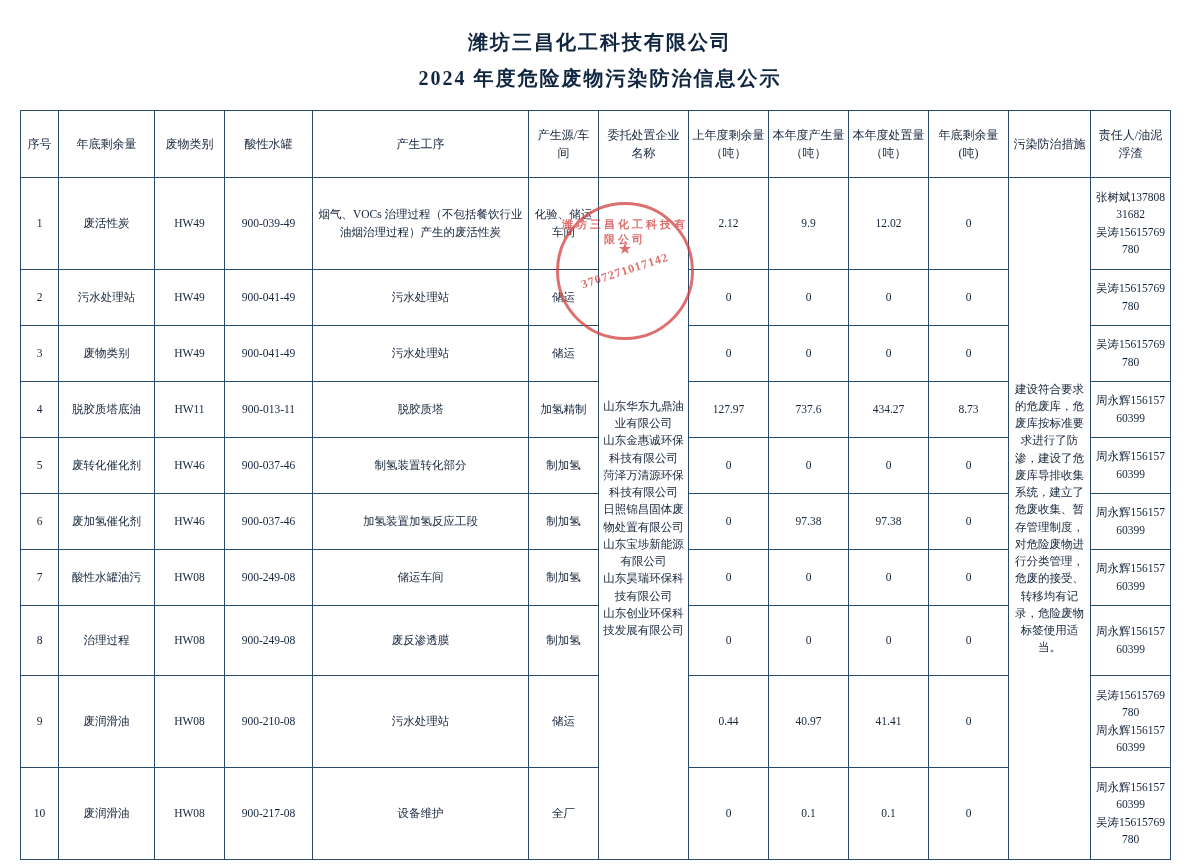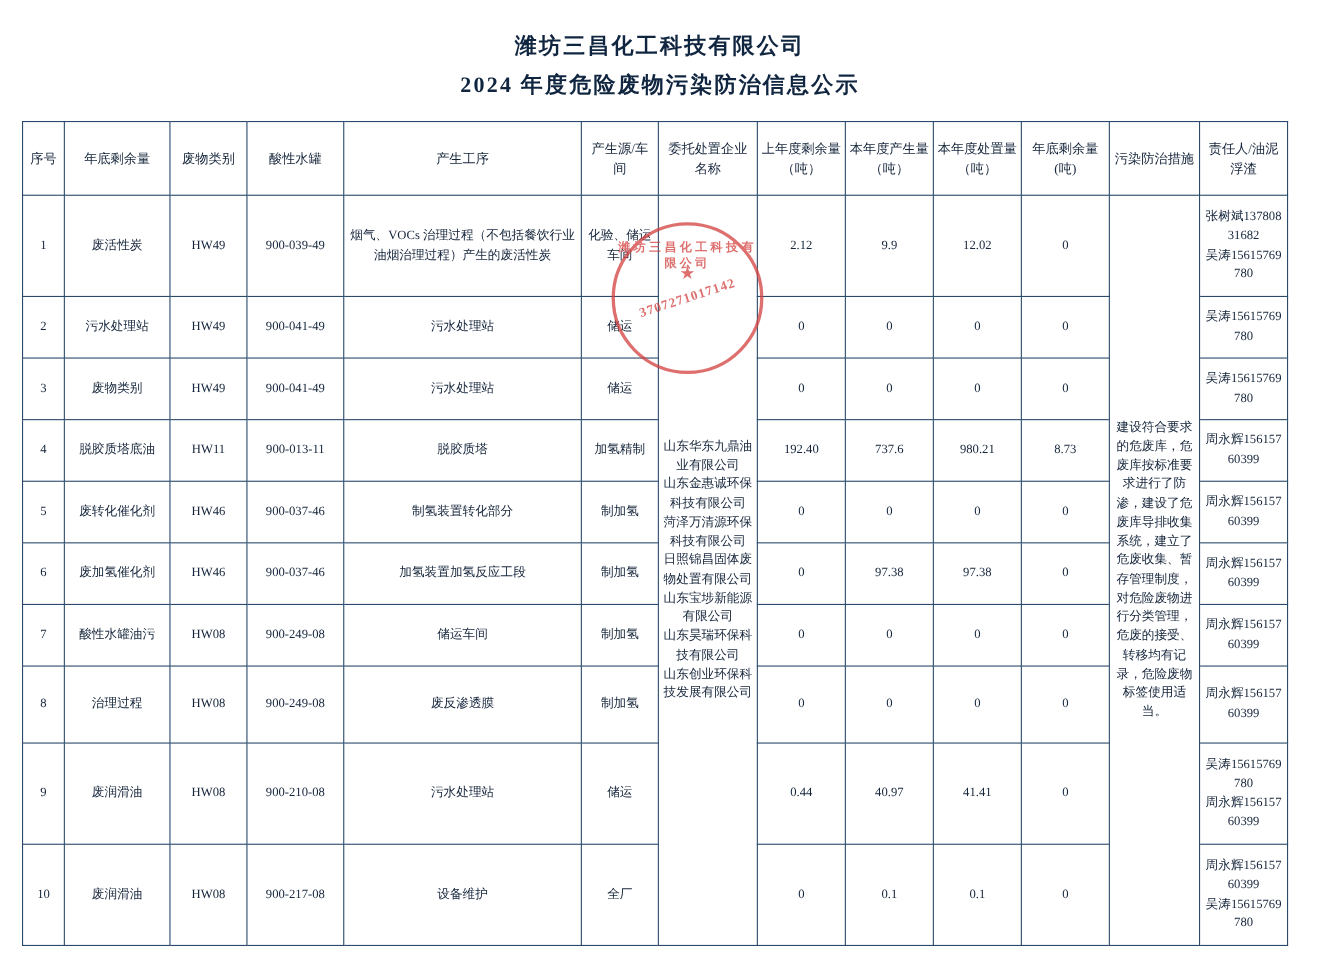--- a/index.html
+++ b/index.html
@@ -257,23 +257,23 @@
           <td class="person-cell" style="white-space:pre-line">吴涛15615769780</td>
         </tr>
 
         <tr style="height:56px">
           <td>4</td>
           <td>脱胶质塔底油</td>
           <td>HW11</td>
           <td>900-013-11</td>
           <td class="proc">脱胶质塔</td>
           <td>加氢精制</td>
-          <td>192.40</td>
+          <td>127.97</td>
           <td>737.6</td>
-          <td>980.21</td>
+          <td>434.27</td>
           <td>8.73</td>
           <td class="person-cell" style="white-space:pre-line">周永辉15615760399</td>
         </tr>
 
         <tr style="height:56px">
           <td>5</td>
           <td>废转化催化剂</td>
           <td>HW46</td>
           <td>900-037-46</td>
           <td class="proc">制氢装置转化部分</td>

